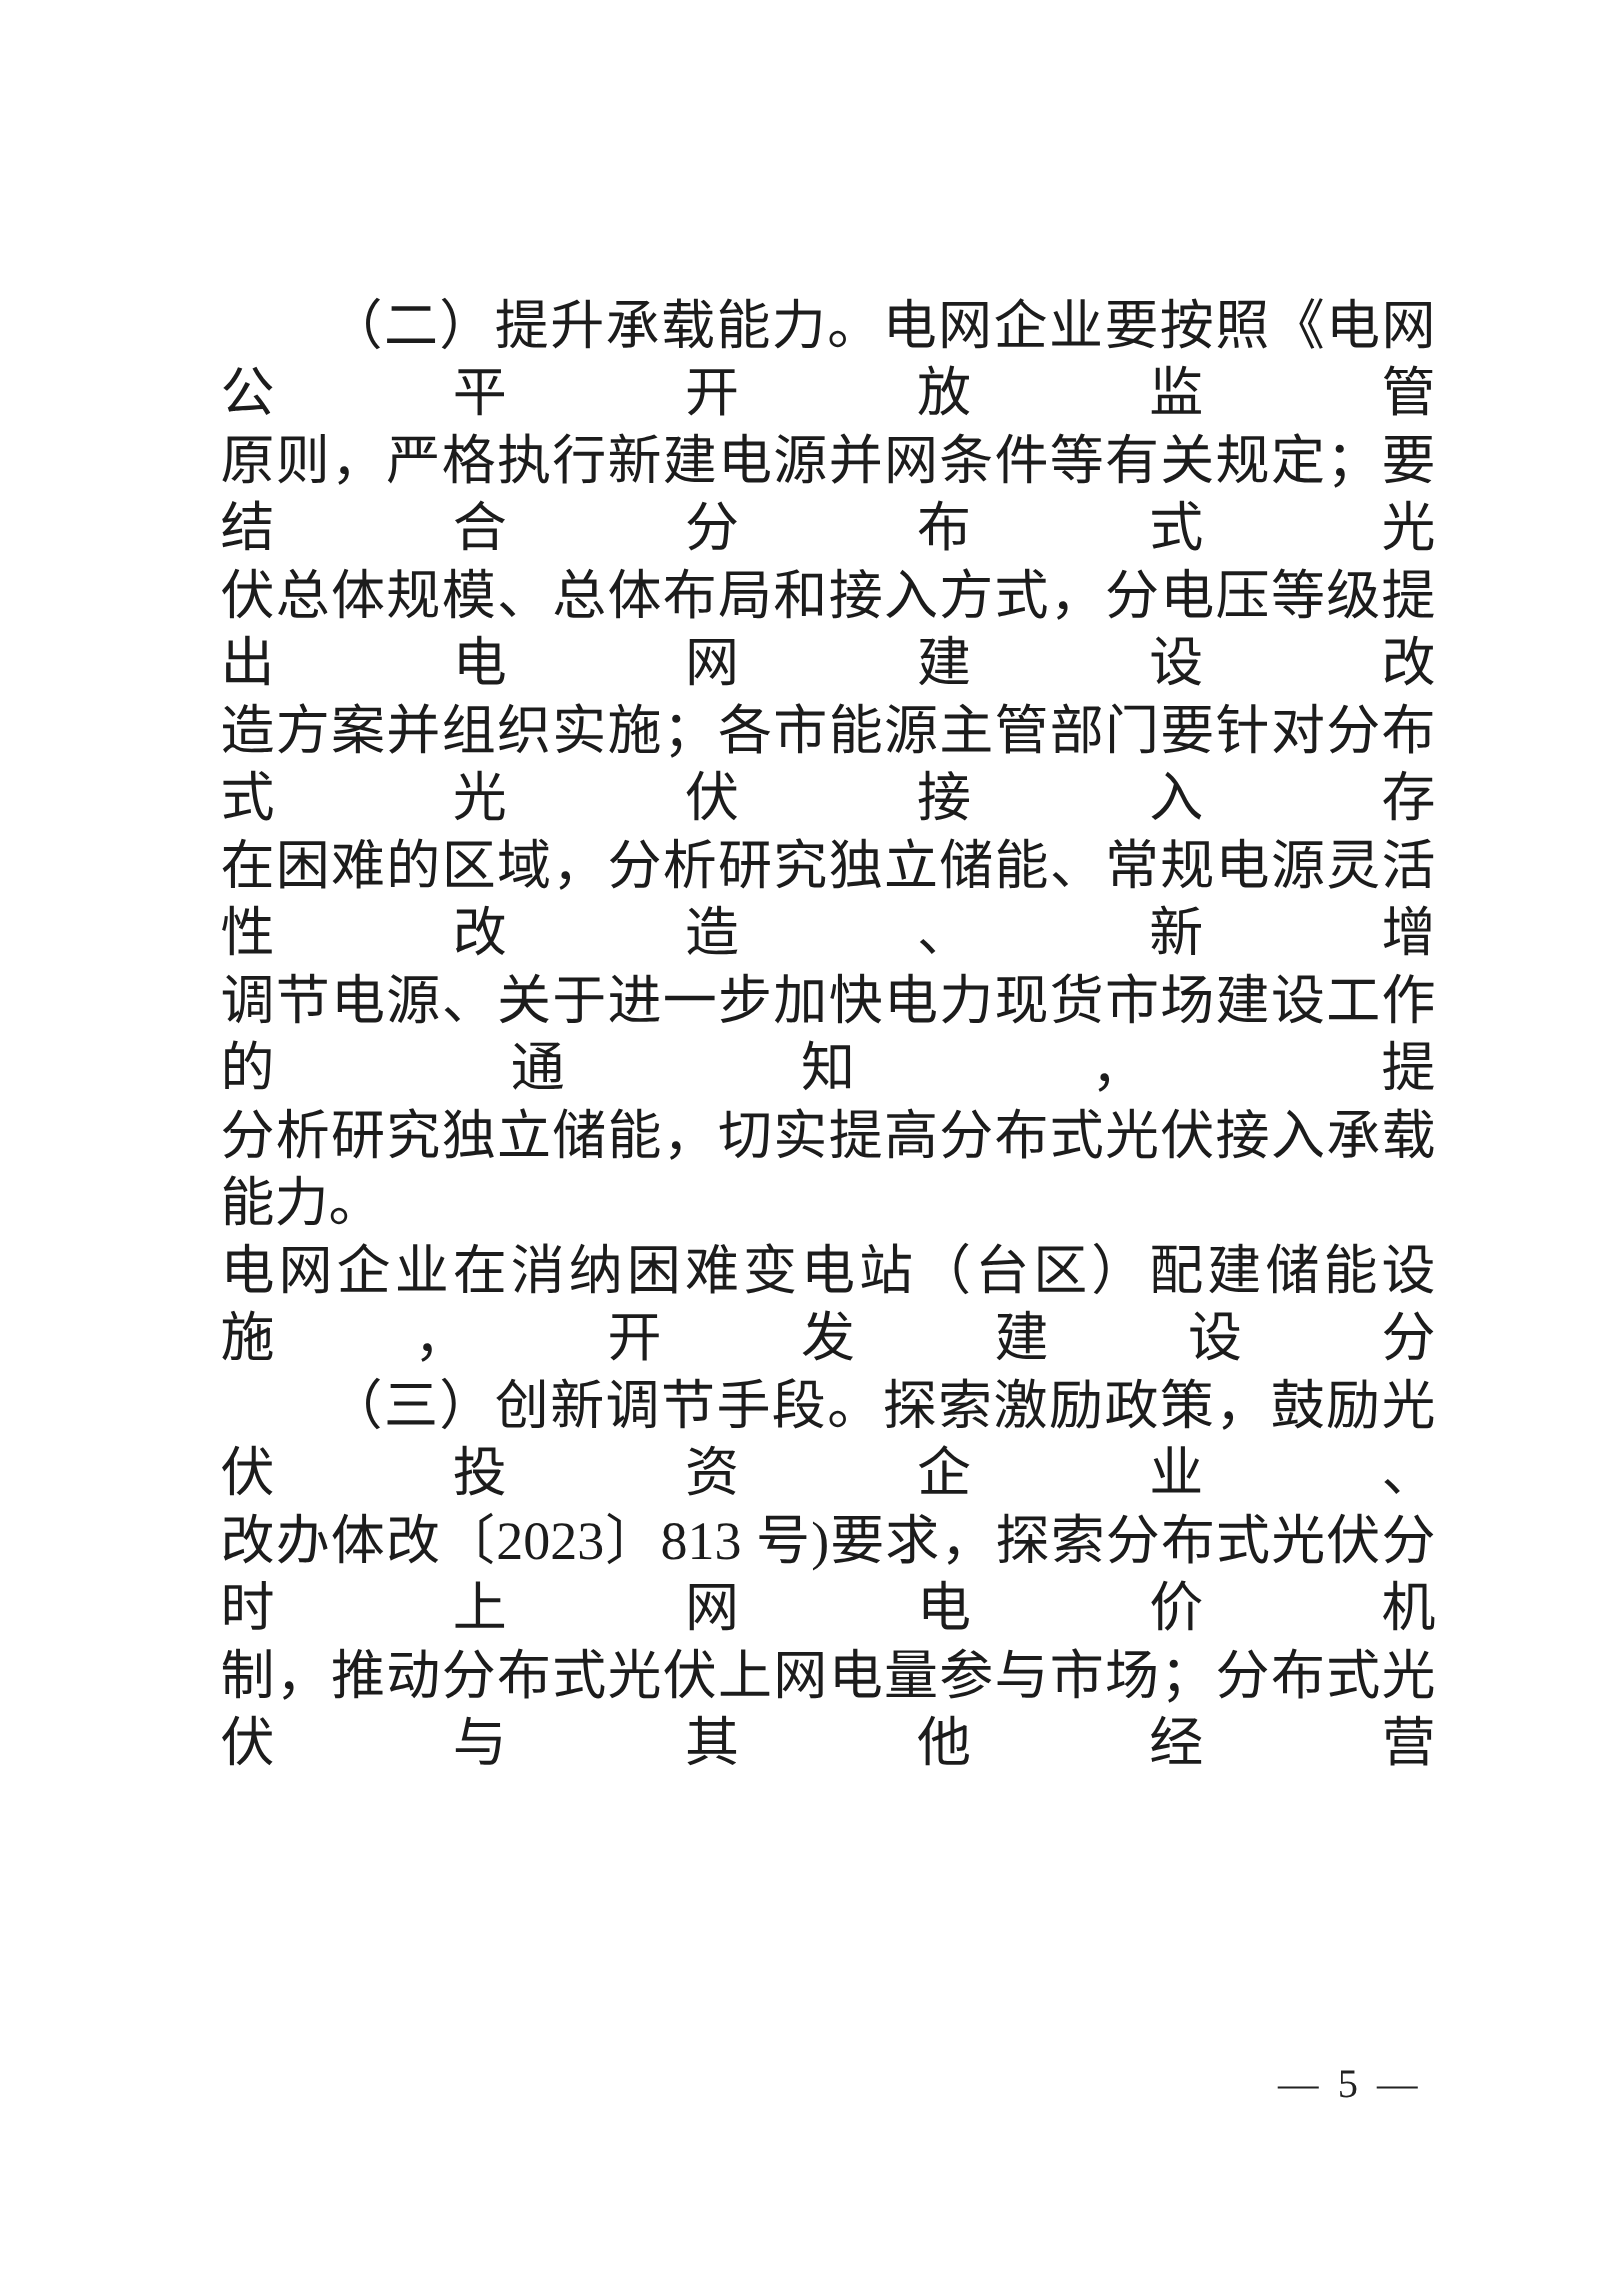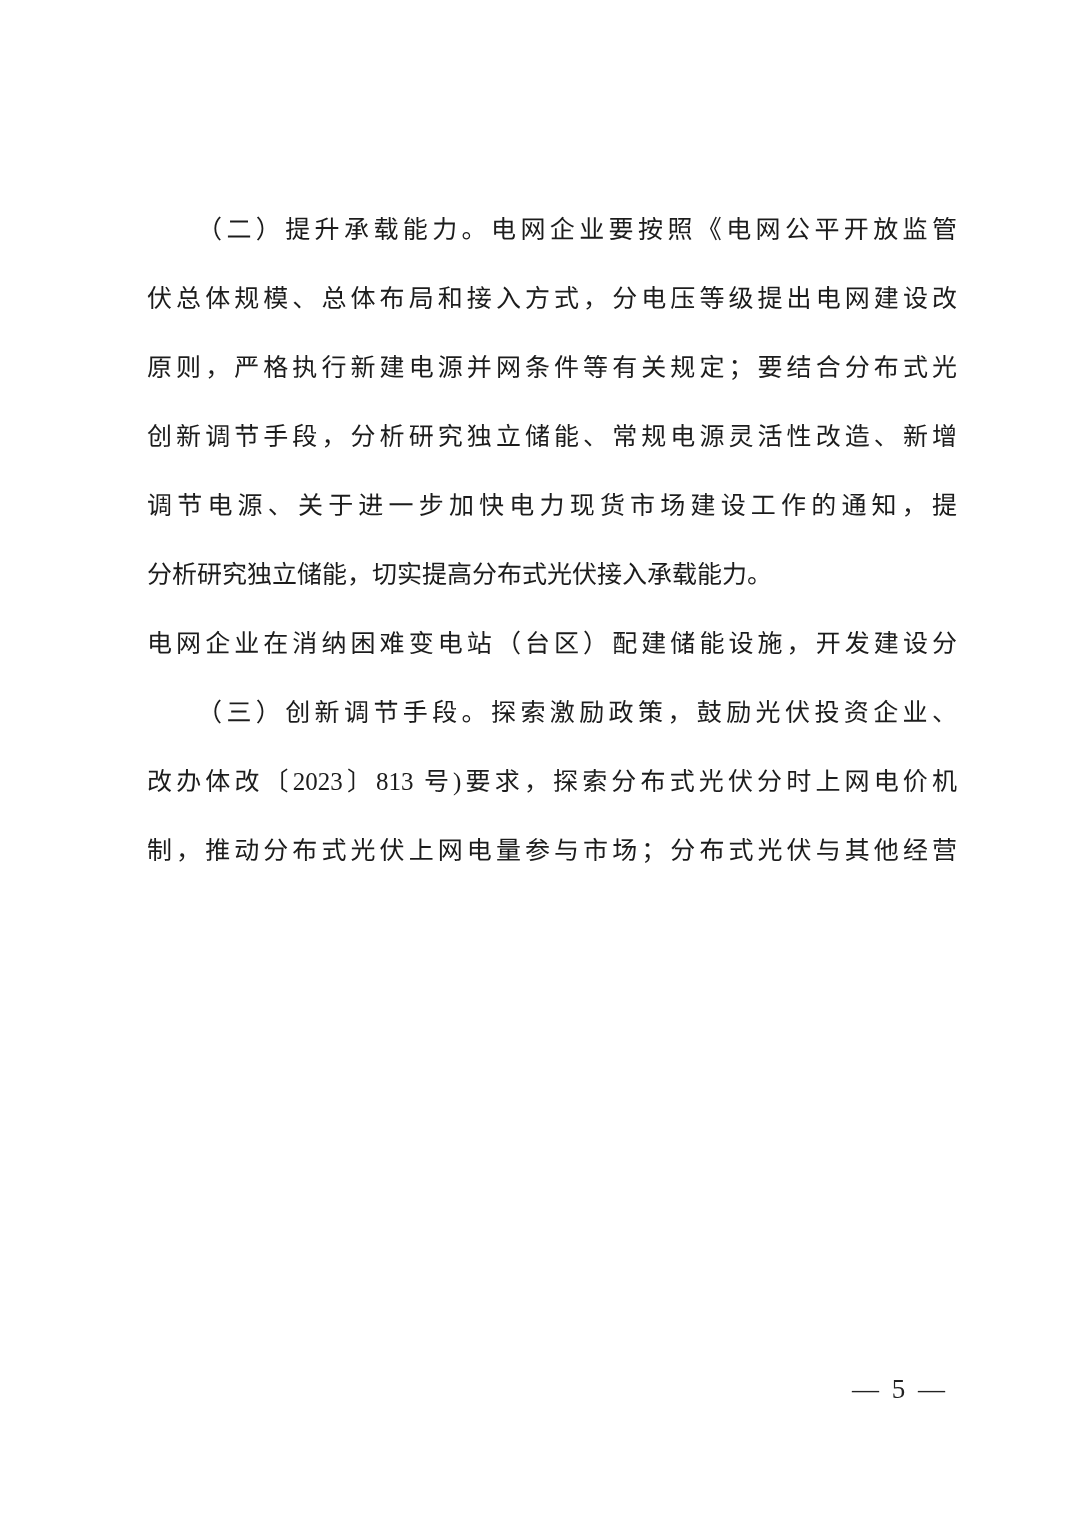--- a/index.html
+++ b/index.html
@@ -24,22 +24,22 @@
     position: absolute;
     left: 147px;
     top: 195px;
     width: 810px;
   }
   .para {
     margin: 0;
     padding: 0;
   }
   .line {
-    font-size: 25px;
-    line-height: 69px;
+    font-size: 36px;
+    line-height: 45px;
     text-align: justify;
     text-align-last: justify;
     white-space: normal;
   }
   .line.para-first {
     text-indent: 2em;
   }
   .line.para-last {
     text-align-last: left;
   }
@@ -55,23 +55,24 @@
   }
 </style>
 </head>
 <body>
 
 <div class="page">
   <div class="content">
 
     <div class="para">
       <div class="line para-first">（二）提升承载能力。电网企业要按照《电网公平开放监管</div>
+      <div class="line">原则，严格执行新建电源并网条件等有关规定；要结合分布式光</div>
       <div class="line">伏总体规模、总体布局和接入方式，分电压等级提出电网建设改</div>
-      <div class="line">原则，严格执行新建电源并网条件等有关规定；要结合分布式光</div>
-      <div class="line">创新调节手段，分析研究独立储能、常规电源灵活性改造、新增</div>
+      <div class="line">造方案并组织实施；各市能源主管部门要针对分布式光伏接入存</div>
+      <div class="line">在困难的区域，分析研究独立储能、常规电源灵活性改造、新增</div>
       <div class="line">调节电源、关于进一步加快电力现货市场建设工作的通知，提</div>
       <div class="line para-last">分析研究独立储能，切实提高分布式光伏接入承载能力。</div>
     </div>
 
     <div class="para">
       <div class="line">电网企业在消纳困难变电站（台区）配建储能设施，开发建设分</div>
       <div class="line para-first">（三）创新调节手段。探索激励政策，鼓励光伏投资企业、</div>
       <div class="line">改办体改〔2023〕813 号)要求，探索分布式光伏分时上网电价机</div>
       <div class="line">制，推动分布式光伏上网电量参与市场；分布式光伏与其他经营</div>
 

